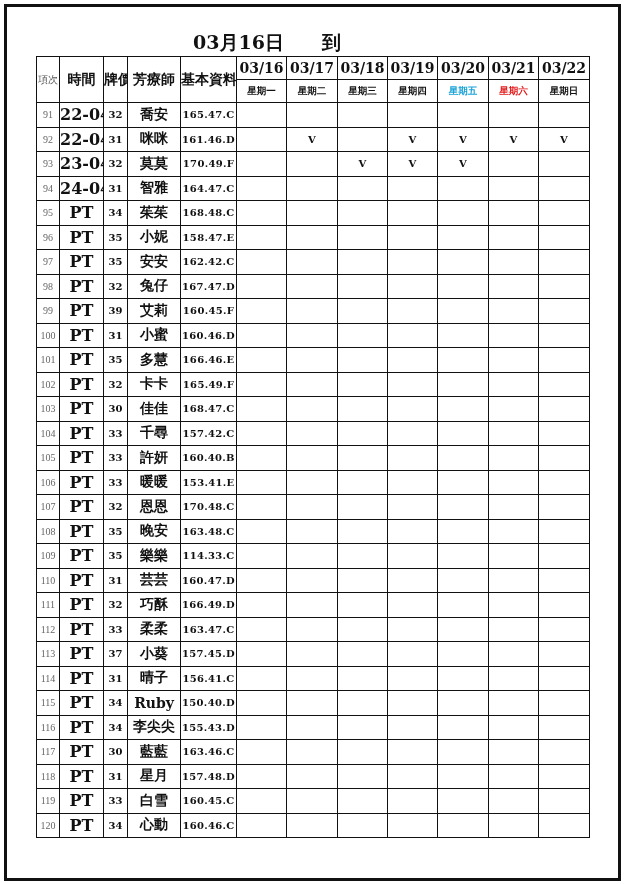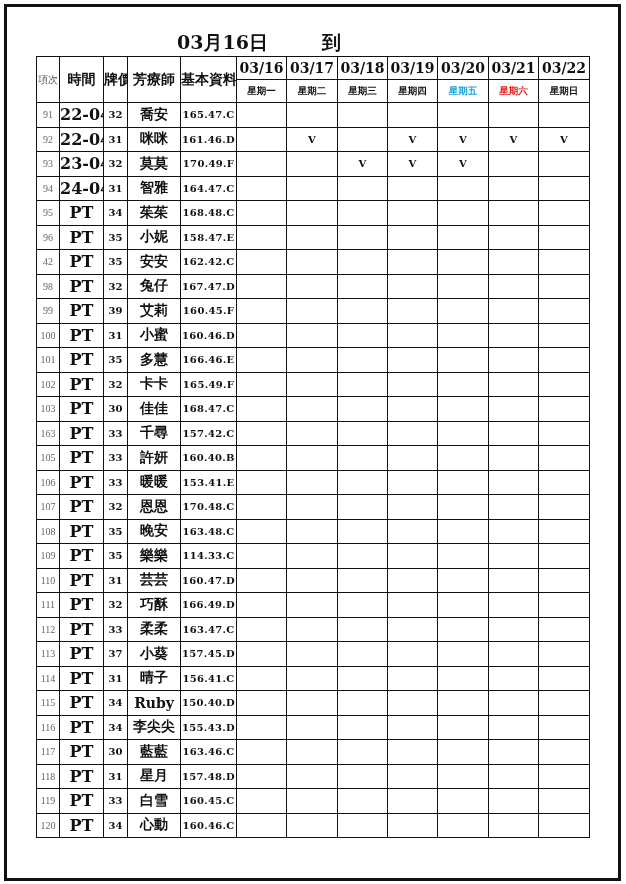--- a/index.html
+++ b/index.html
@@ -2,21 +2,21 @@
 <html><head>
 <meta charset="utf-8">
 <style>
   html, body { margin: 0; padding: 0; background: #ffffff; }
   body { width: 626px; height: 884px; position: relative; overflow: hidden;
          font-family: "DejaVu Serif", "Liberation Serif", serif; color: #111; }
   .frame { position: absolute; left: 4px; top: 4px; width: 611px; height: 871px;
            border: 3px solid #111; box-sizing: content-box; }
   .title { position: absolute; top: 30px; left: 0; width: 626px; height: 26px; }
   .title span { position: absolute; font-weight: bold; font-size: 19px; top: 0; }
-  .t-from { left: 177px; }
+  .t-from { left: 193px; }
   .t-to { left: 322px; }
   .t-end { left: 372px; }
   table.sched { position: absolute; left: 36px; top: 56px; border-collapse: collapse;
                 table-layout: fixed; width: 553px; }
   table.sched td, table.sched th { border: 1.5px solid #111; padding: 0; text-align: center;
                 vertical-align: middle; overflow: hidden; white-space: nowrap; }
   th { font-weight: bold; font-size: 14px; }
   .hdr-top th { height: 22px; }
   .hdr-bot th { height: 22px; }
   th.idx { font-size: 10px; font-weight: normal; color: #555; }
@@ -160,21 +160,21 @@
         <td class="info">158.47.E</td>
         <td class="mark"></td>
         <td class="mark"></td>
         <td class="mark"></td>
         <td class="mark"></td>
         <td class="mark"></td>
         <td class="mark"></td>
         <td class="mark"></td>
       </tr>
       <tr>
-        <td class="idx">42</td>
+        <td class="idx">97</td>
         <td class="time">PT</td>
         <td class="price">35</td>
         <td class="name">安安</td>
         <td class="info">162.42.C</td>
         <td class="mark"></td>
         <td class="mark"></td>
         <td class="mark"></td>
         <td class="mark"></td>
         <td class="mark"></td>
         <td class="mark"></td>
@@ -258,21 +258,21 @@
         <td class="info">168.47.C</td>
         <td class="mark"></td>
         <td class="mark"></td>
         <td class="mark"></td>
         <td class="mark"></td>
         <td class="mark"></td>
         <td class="mark"></td>
         <td class="mark"></td>
       </tr>
       <tr>
-        <td class="idx">163</td>
+        <td class="idx">104</td>
         <td class="time">PT</td>
         <td class="price">33</td>
         <td class="name">千尋</td>
         <td class="info">157.42.C</td>
         <td class="mark"></td>
         <td class="mark"></td>
         <td class="mark"></td>
         <td class="mark"></td>
         <td class="mark"></td>
         <td class="mark"></td>

